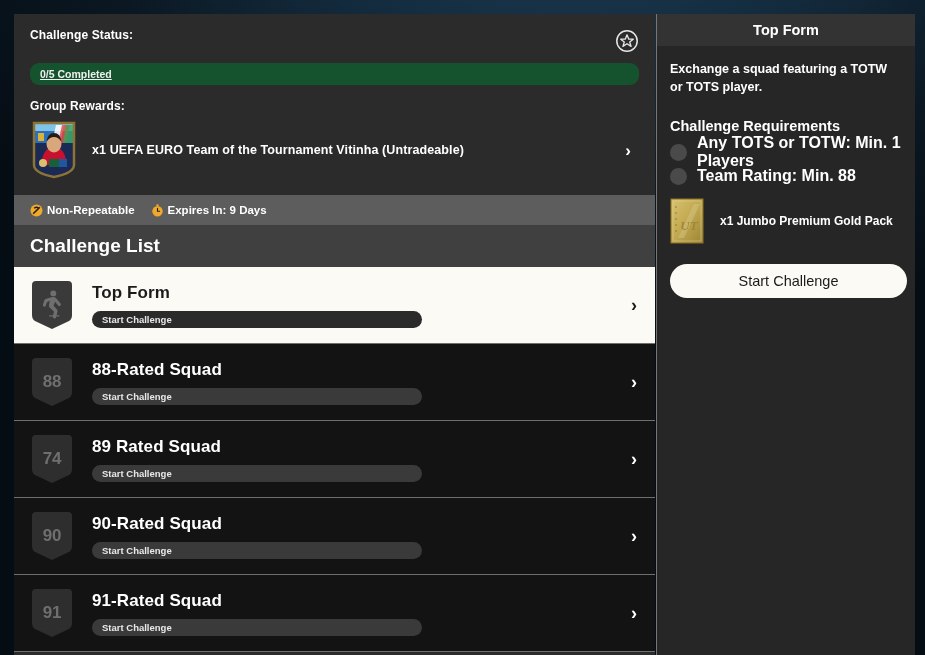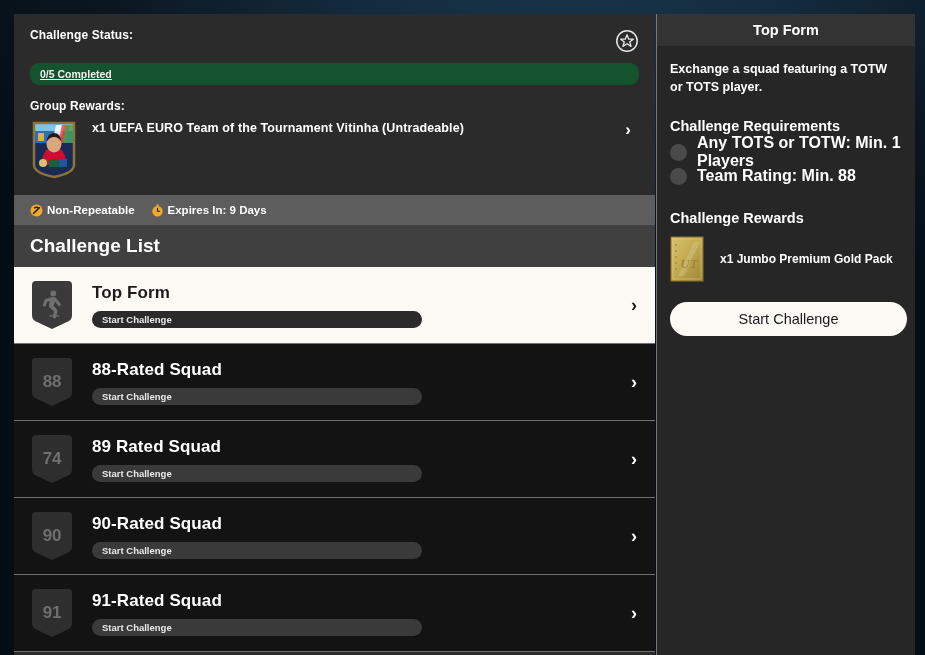--- a/index.html
+++ b/index.html
@@ -70,20 +70,21 @@
     font-size: 10.5px;
     font-weight: bold;
     color: #efefef;
   }
 
   .group-rewards-heading { margin-top: 14px; }
 
   .reward-row {
     margin-top: 8px;
     display: flex;
+    align-items: center;
     cursor: pointer;
   }
 
   .player-card-thumb {
     width: 48px; height: 58px;
     flex: 0 0 auto;
     position: relative;
     overflow: hidden;
   }
   .player-card-thumb svg { display: block; }
@@ -493,21 +494,20 @@
       <div class="req-item">
         <span class="req-dot"></span>
         <span class="req-text">Any TOTS or TOTW: Min. 1 Players</span>
       </div>
       <div class="req-item">
         <span class="req-dot"></span>
         <span class="req-text">Team Rating: Min. 88</span>
       </div>
     </div>
 
-    <div class="detail-section-title">Challenge Rewards</div>
 
     <div class="detail-reward-row">
       <div class="pack-thumb">
         <svg viewBox="0 0 34 46" width="34" height="46">
           <defs>
             <linearGradient id="goldg" x1="0" y1="0" x2="1" y2="1">
               <stop offset="0%" stop-color="#d8c271"></stop>
               <stop offset="45%" stop-color="#c4ab53"></stop>
               <stop offset="100%" stop-color="#9c8435"></stop>
             </linearGradient>

